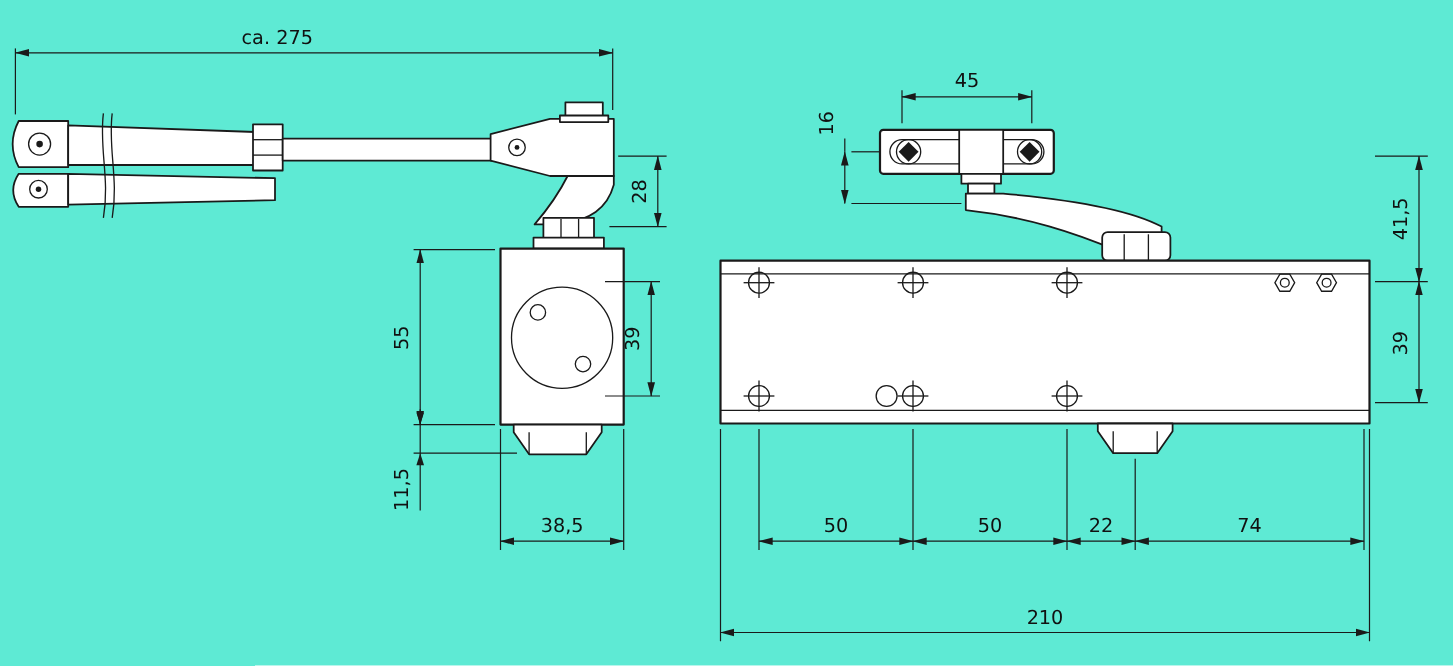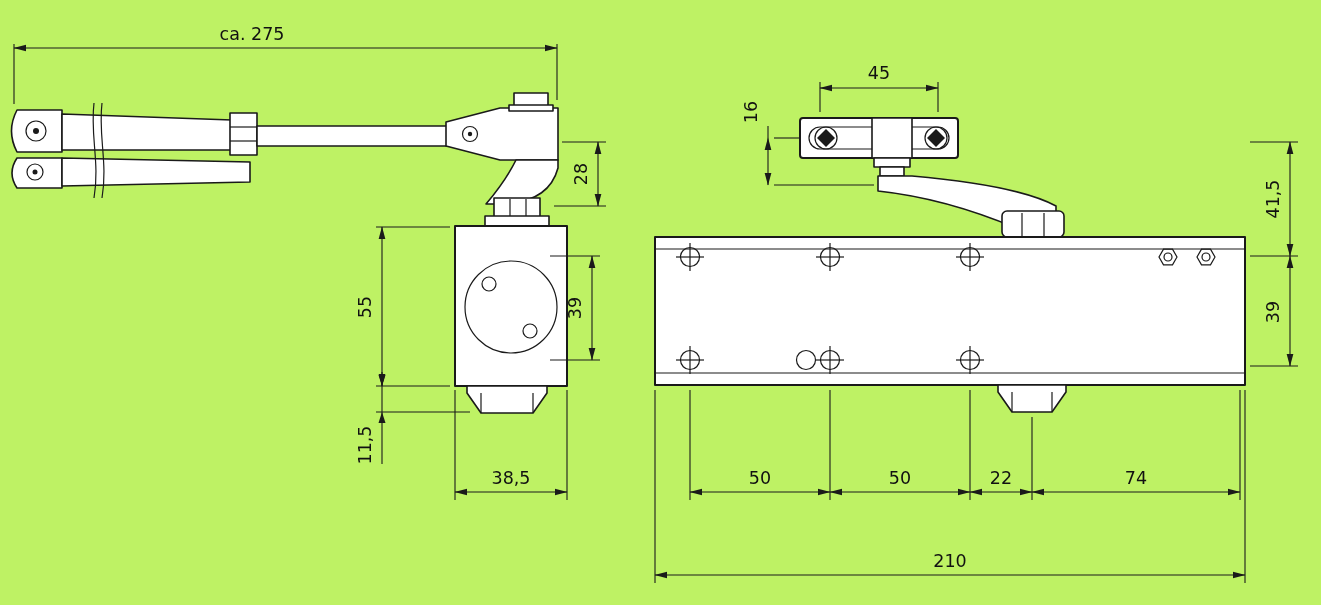--- a/index.html
+++ b/index.html
@@ -1,16 +1,16 @@
 <!DOCTYPE html>
 <html><head>
 <meta charset="utf-8">
 <style>
   html,body { margin:0; padding:0; background:#ffffff; }
-  .stage { position:relative; width:1321px; height:605px; background:#bef264; overflow:hidden;
+  .stage { position:relative; width:1321px; height:605px; background:#5eead4; overflow:hidden;
            font-family:"DejaVu Sans", sans-serif; }
   svg { position:absolute; inset:0; }
   .o  { fill:#ffffff; stroke:#1a1a1a; stroke-width:2;   stroke-linejoin:round; }
   .o2 { fill:#ffffff; stroke:#1a1a1a; stroke-width:1.6; stroke-linejoin:round; }
   .t  { fill:none;    stroke:#1a1a1a; stroke-width:1.2; }
   .d  { fill:none;    stroke:#1a1a1a; stroke-width:1.1; }
   .f  { fill:#1a1a1a; stroke:none; }
   .lbl{ font-family:"DejaVu Sans", sans-serif; font-size:17.5px; fill:#111; text-anchor:middle; }
 </style>
 </head>

